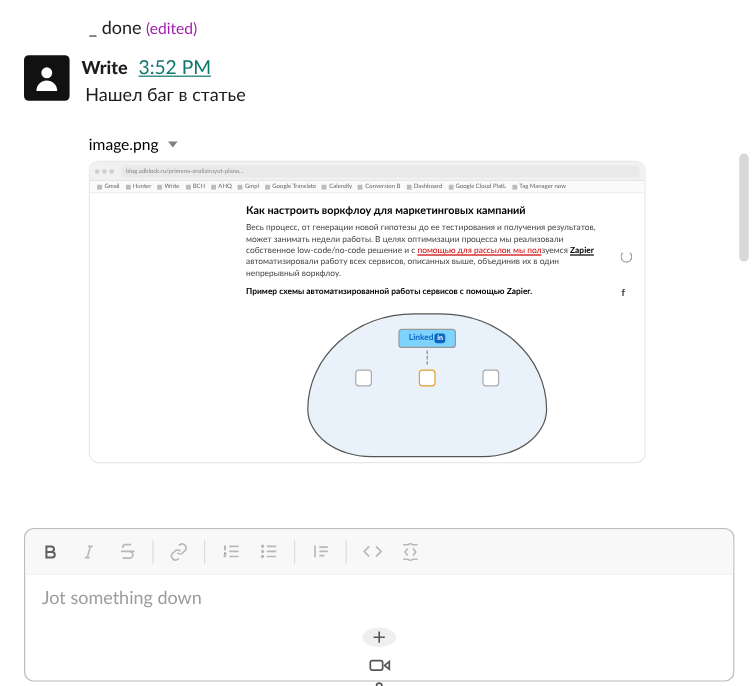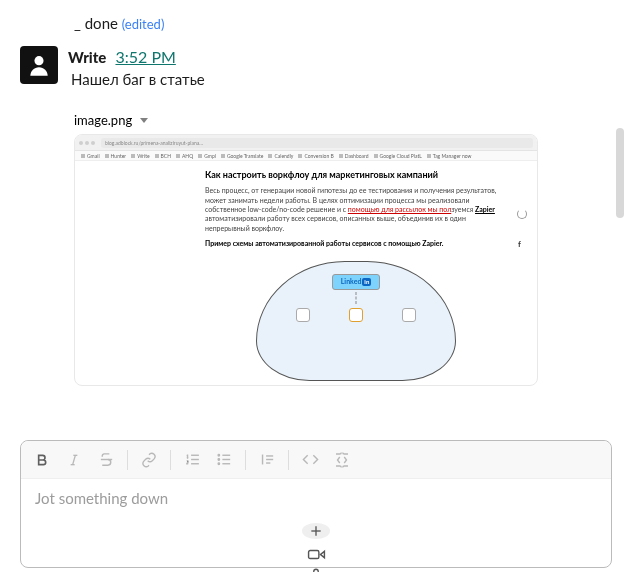--- a/index.html
+++ b/index.html
@@ -25,21 +25,21 @@
   }
 
   
   .prior-msg {
     position: absolute;
     left: 74px; top: 14px;
     font-size: 15px;
     color: #1d1c1d;
   }
   .prior-msg .edited {
-    color: #3b82f6;
+    color: #a21caf;
     font-size: 13px;
   }
 
   
   .msg-row {
     position: absolute;
     left: 20px; top: 46px;
     width: 590px;
   }
   .avatar {

